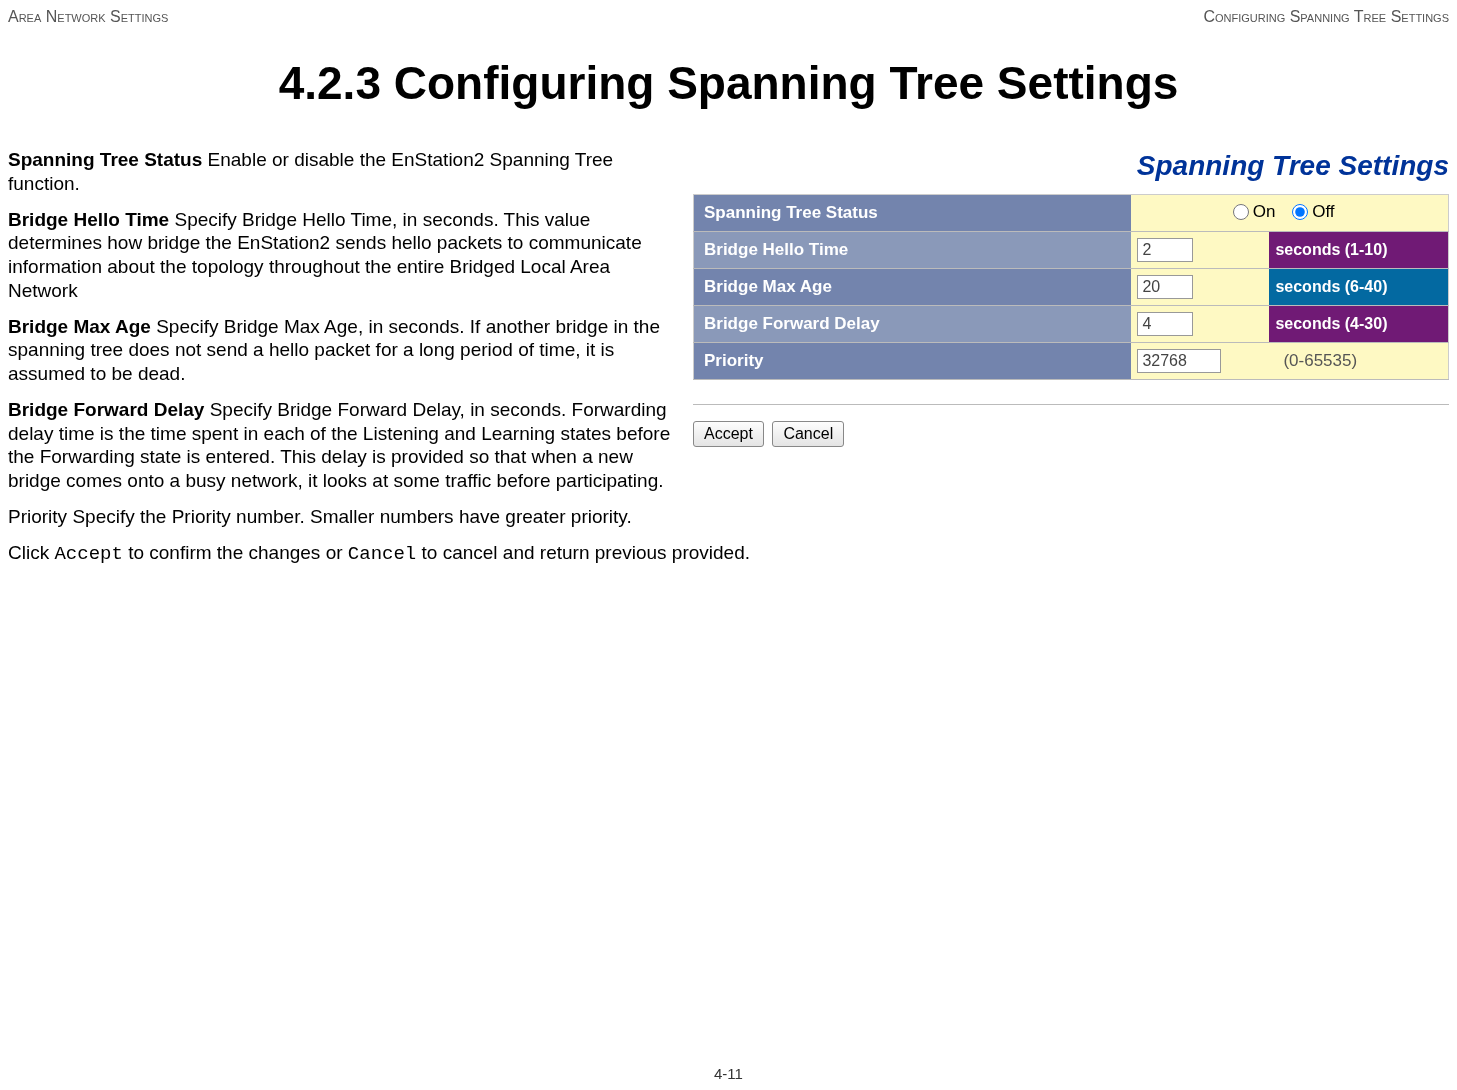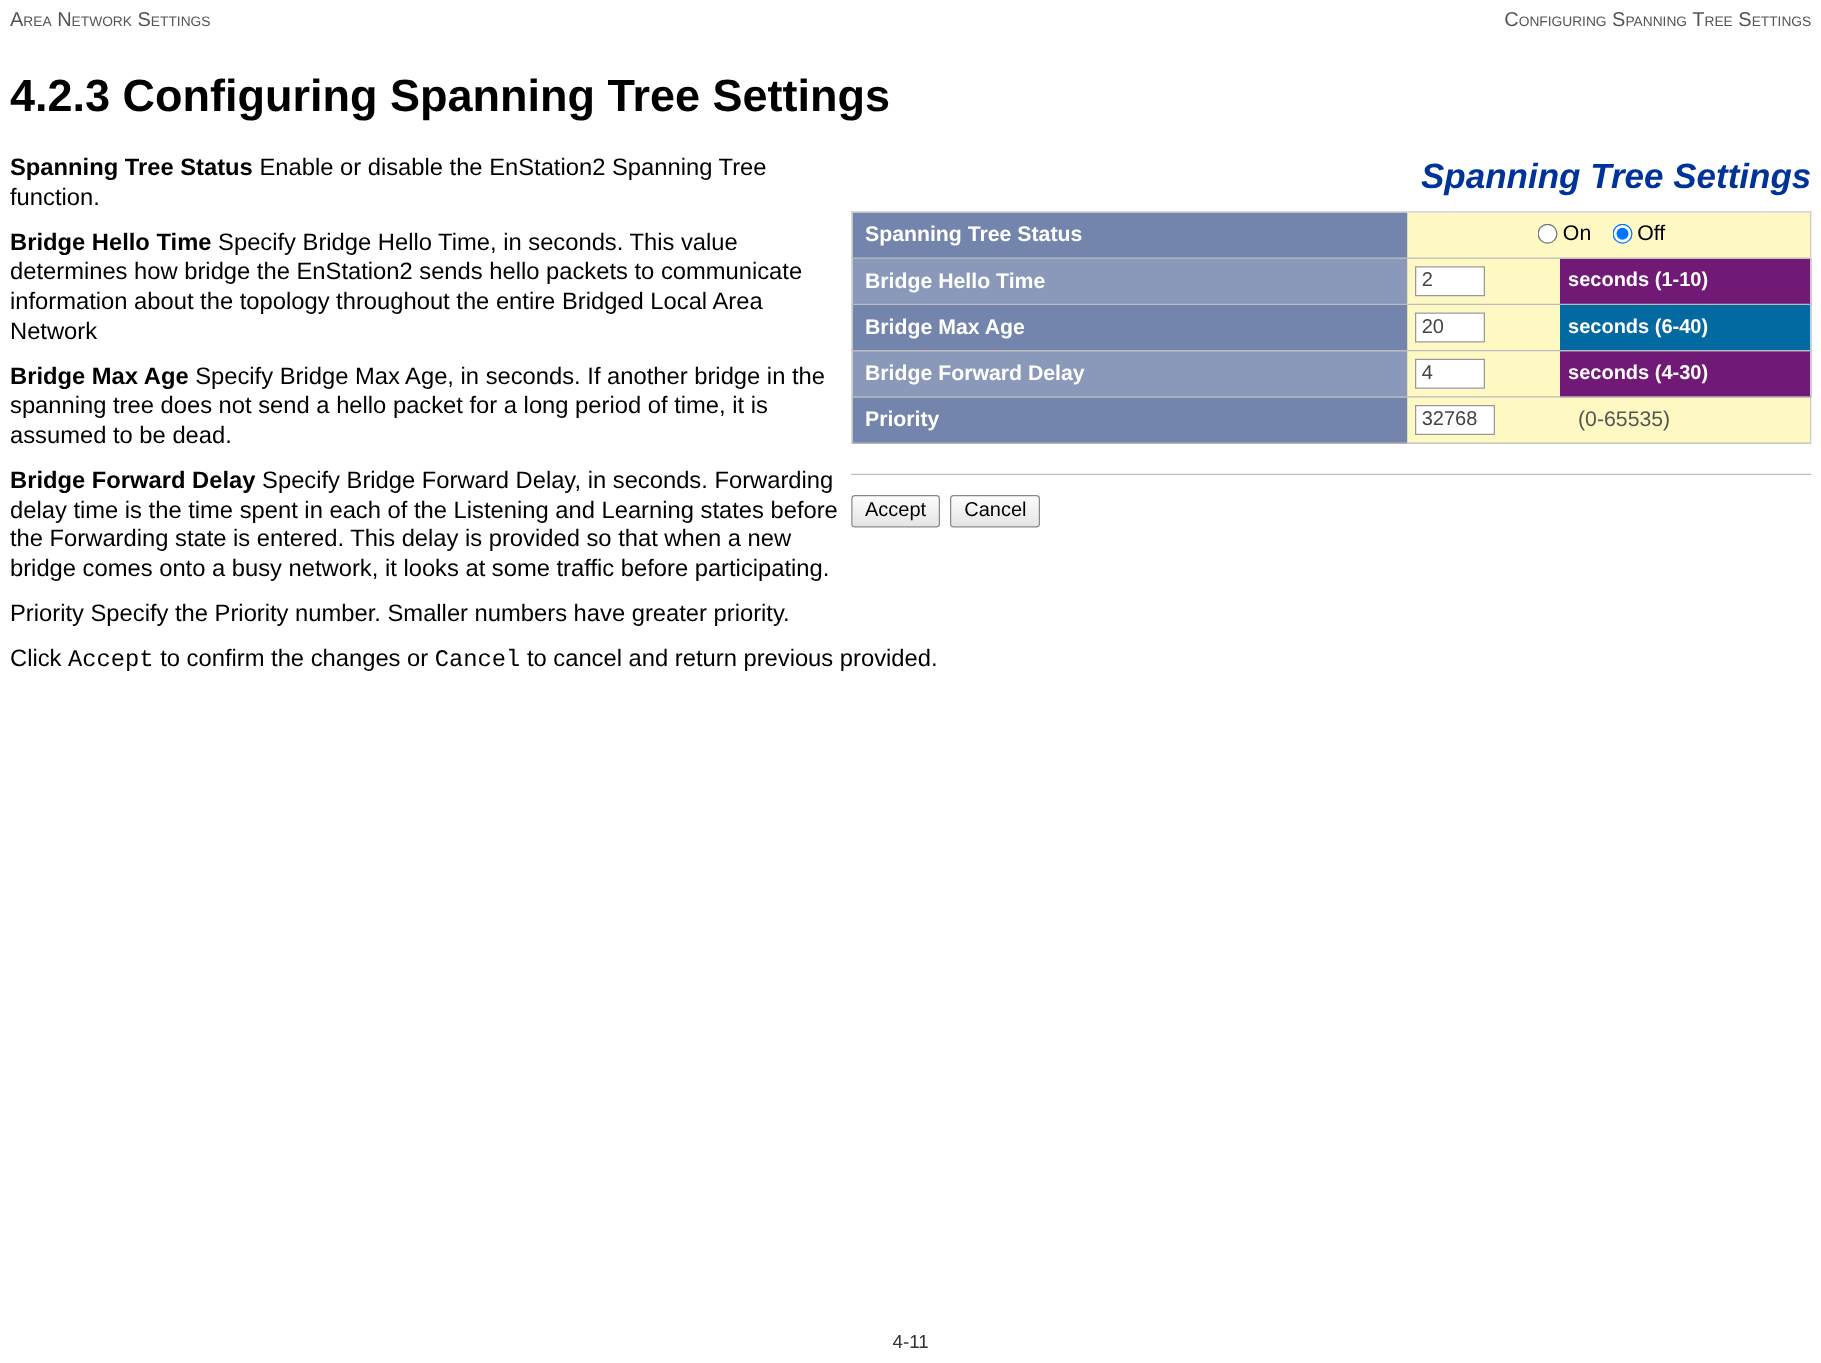--- a/index.html
+++ b/index.html
@@ -19,27 +19,28 @@
     .header-row {
       display: flex;
       justify-content: space-between;
       font-variant: small-caps;
       font-size: 16px;
       color: #555;
       margin-bottom: 30px;
     }
     .main-heading {
       font-family: Verdana, Geneva, sans-serif;
-      font-size: 36px;
-      font-weight: bold;
-      margin-bottom: 25px;
+      font-size: 46px;
+      font-weight: bold;
+      text-align: center;
     }
     .content-row {
       display: flex;
-      gap: 8px;
+      gap: 20px;
+      margin-top: 38px;
     }
     .text-col {
       flex: 0 0 665px;
       font-size: 19px;
       line-height: 1.25;
     }
     .text-col p {
       margin-bottom: 12px;
     }
     .text-col .term {
@@ -99,21 +100,21 @@
     .num-input {
       width: 56px;
       height: 24px;
       border: 1px solid #999;
       background: #fff;
       padding: 2px 4px;
       font-size: 16px;
       color: #444;
     }
     .num-input.wide {
-      width: 64px;
+      width: 84px;
     }
     .unit-cell {
       background: #0369a1;
       color: #fff;
       font-weight: bold;
       padding: 8px 6px;
       font-size: 16px;
     }
     .unit-cell.alt {
       background: #701a75;

